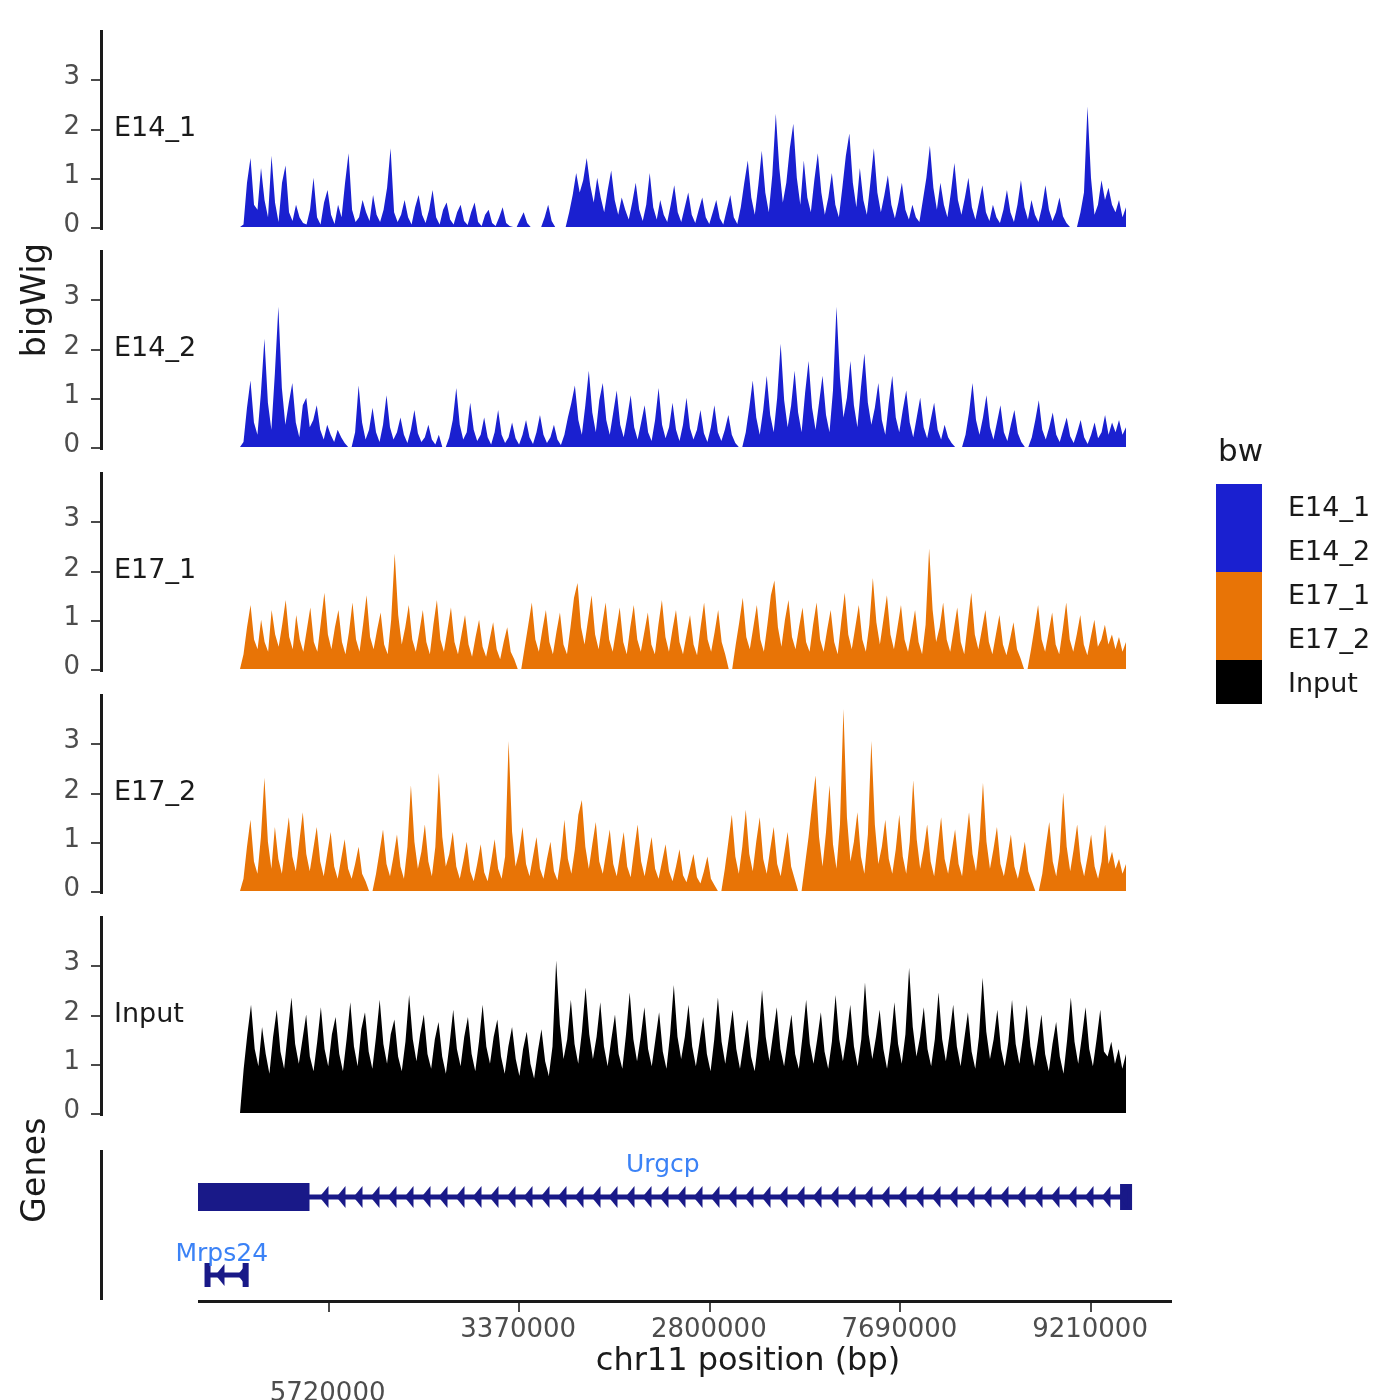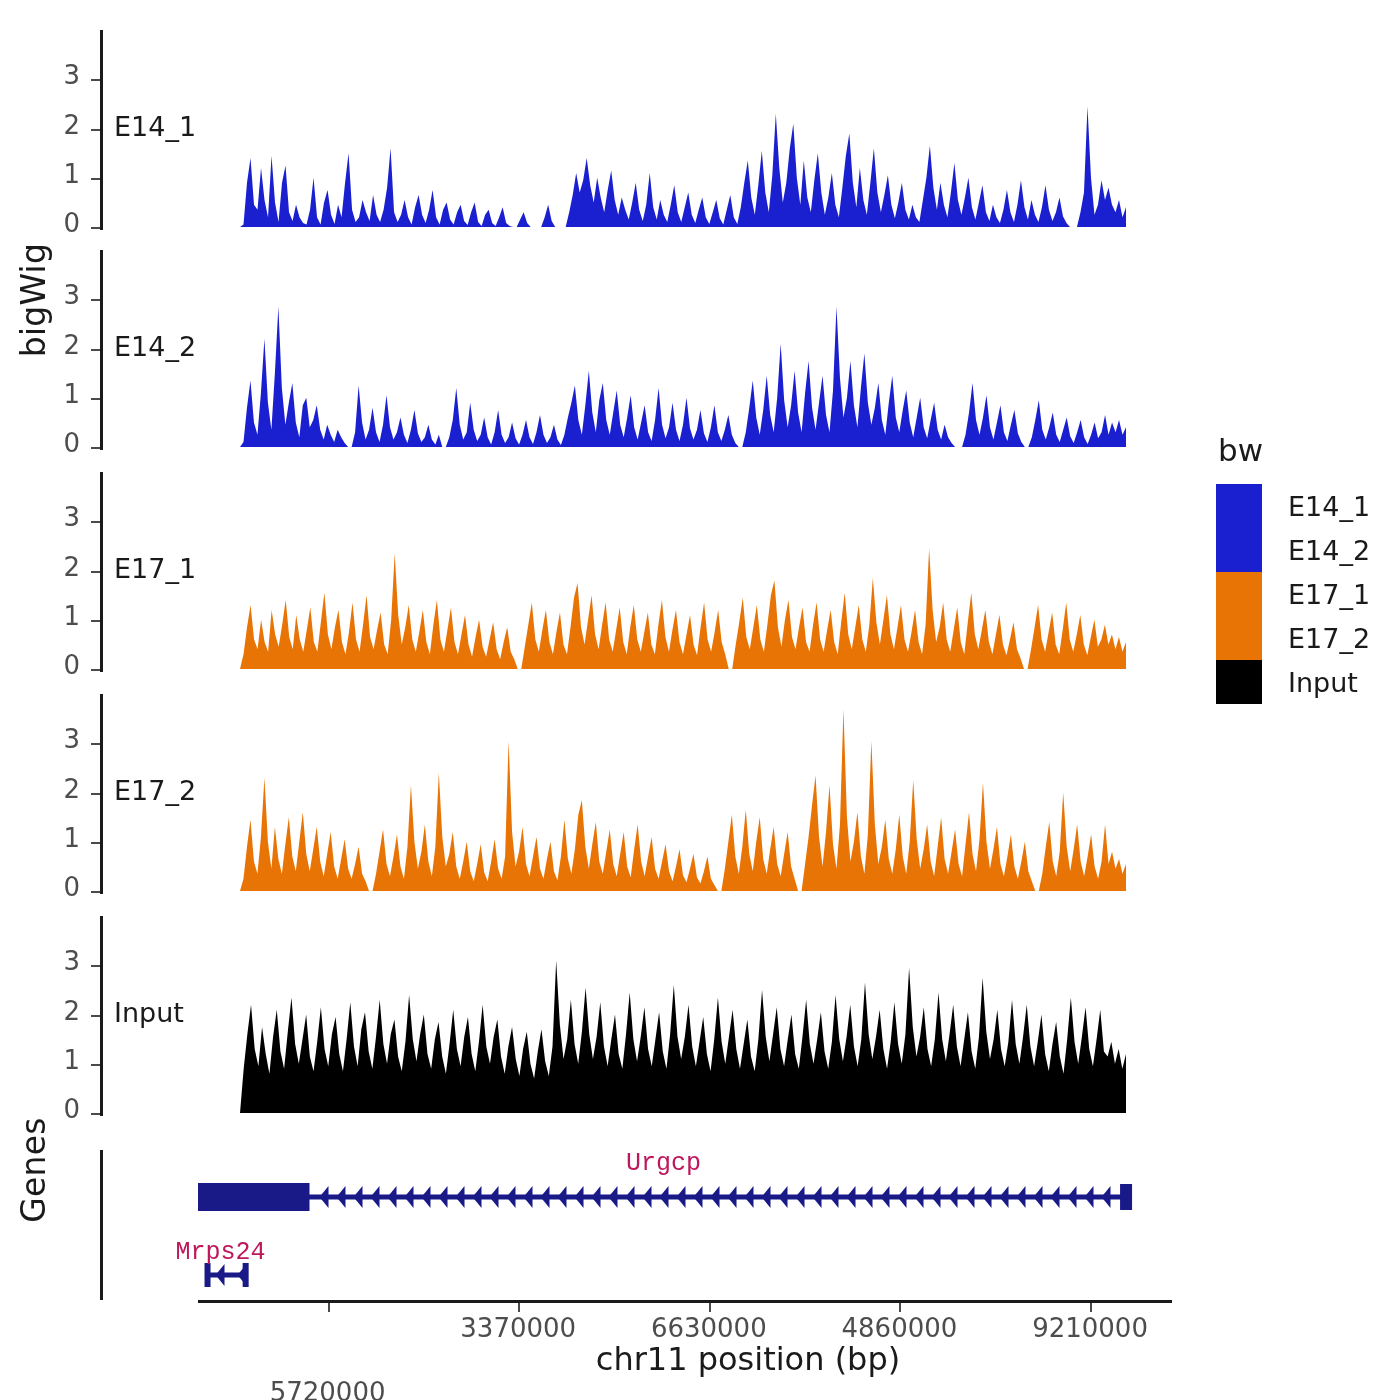--- a/index.html
+++ b/index.html
@@ -31,21 +31,21 @@
   .plotsvg{position:absolute;display:block;}
 
   
   .legend{position:absolute;left:1216px;top:432px;}
   .legend-title{font-size:31px;color:#1a1a1a;margin:0 0 16px 2px;}
   .legend-row{display:flex;align-items:center;height:44px;}
   .swatch{width:46px;height:44px;display:block;}
   .legend-text{font-size:27px;color:#1a1a1a;margin-left:26px;white-space:nowrap;}
 
   .xaxistitle{position:absolute;width:1400px;left:0;top:1340px;text-align:center;font-size:32px;color:#1a1a1a;padding-left:48px;}
-  .genelab{position:absolute;font-size:25px;color:#be185d;white-space:nowrap;font-family:Liberation Mono, monospace;}
+  .genelab{position:absolute;font-size:25px;color:#3b82f6;white-space:nowrap;}
 </style>
 </head>
 <body>
 
 <div id="root">
 
   <div class="ylab">bigWig</div>
   <div class="ylab genes">Genes</div>
 
   <div id="panels">
@@ -190,23 +190,23 @@
       <div class="genelab" style="left: 175.53px; top: 1227px; margin-top: 11px;">Mrps24</div>
     </div>
 
   <div id="xaxis">
       <div class="xaxisline" style="left: 198px; top: 1300px; width: 974px;"></div>
       <div class="xtick" style="left: 327.613px; top: 1303px;"></div>
       <div class="xticklab" style="left: 247.613px; top: 1377px; width: 160px;">5720000</div>
       <div class="xtick" style="left: 518.219px; top: 1303px;"></div>
       <div class="xticklab" style="left: 438.219px; top: 1313px; width: 160px;">3370000</div>
       <div class="xtick" style="left: 708.826px; top: 1303px;"></div>
-      <div class="xticklab" style="left: 628.826px; top: 1313px; width: 160px;">6630000</div>
+      <div class="xticklab" style="left: 628.826px; top: 1313px; width: 160px;">2800000</div>
       <div class="xtick" style="left: 899.432px; top: 1303px;"></div>
-      <div class="xticklab" style="left: 819.432px; top: 1313px; width: 160px;">4860000</div>
+      <div class="xticklab" style="left: 819.432px; top: 1313px; width: 160px;">7690000</div>
       <div class="xtick" style="left: 1090.04px; top: 1303px;"></div>
       <div class="xticklab" style="left: 1010.04px; top: 1313px; width: 160px;">9210000</div>
     </div>
   <div class="xaxistitle">chr11 position (bp)</div>
 
   <div class="legend">
     <div class="legend-title">bw</div>
     <div id="legend-items">
         <div class="legend-row">
           <span class="swatch" style="background: rgb(26, 32, 208);"></span>

